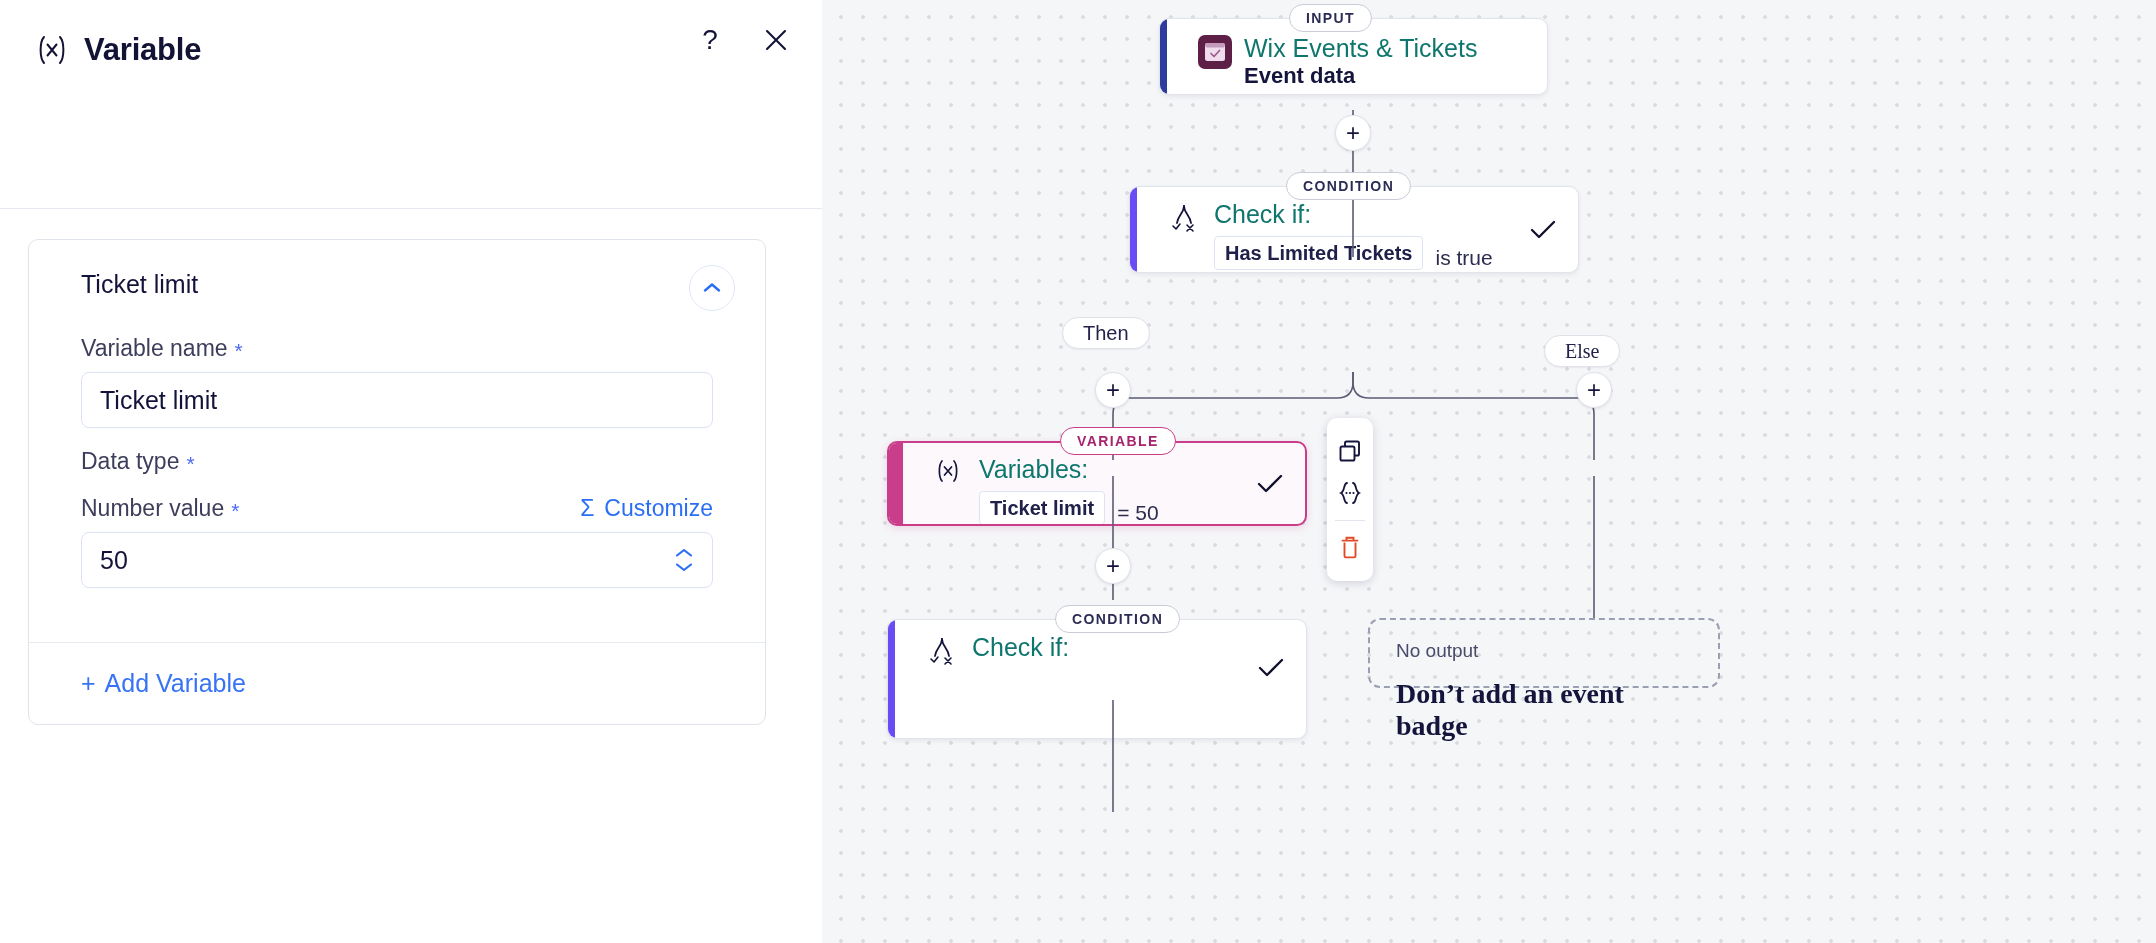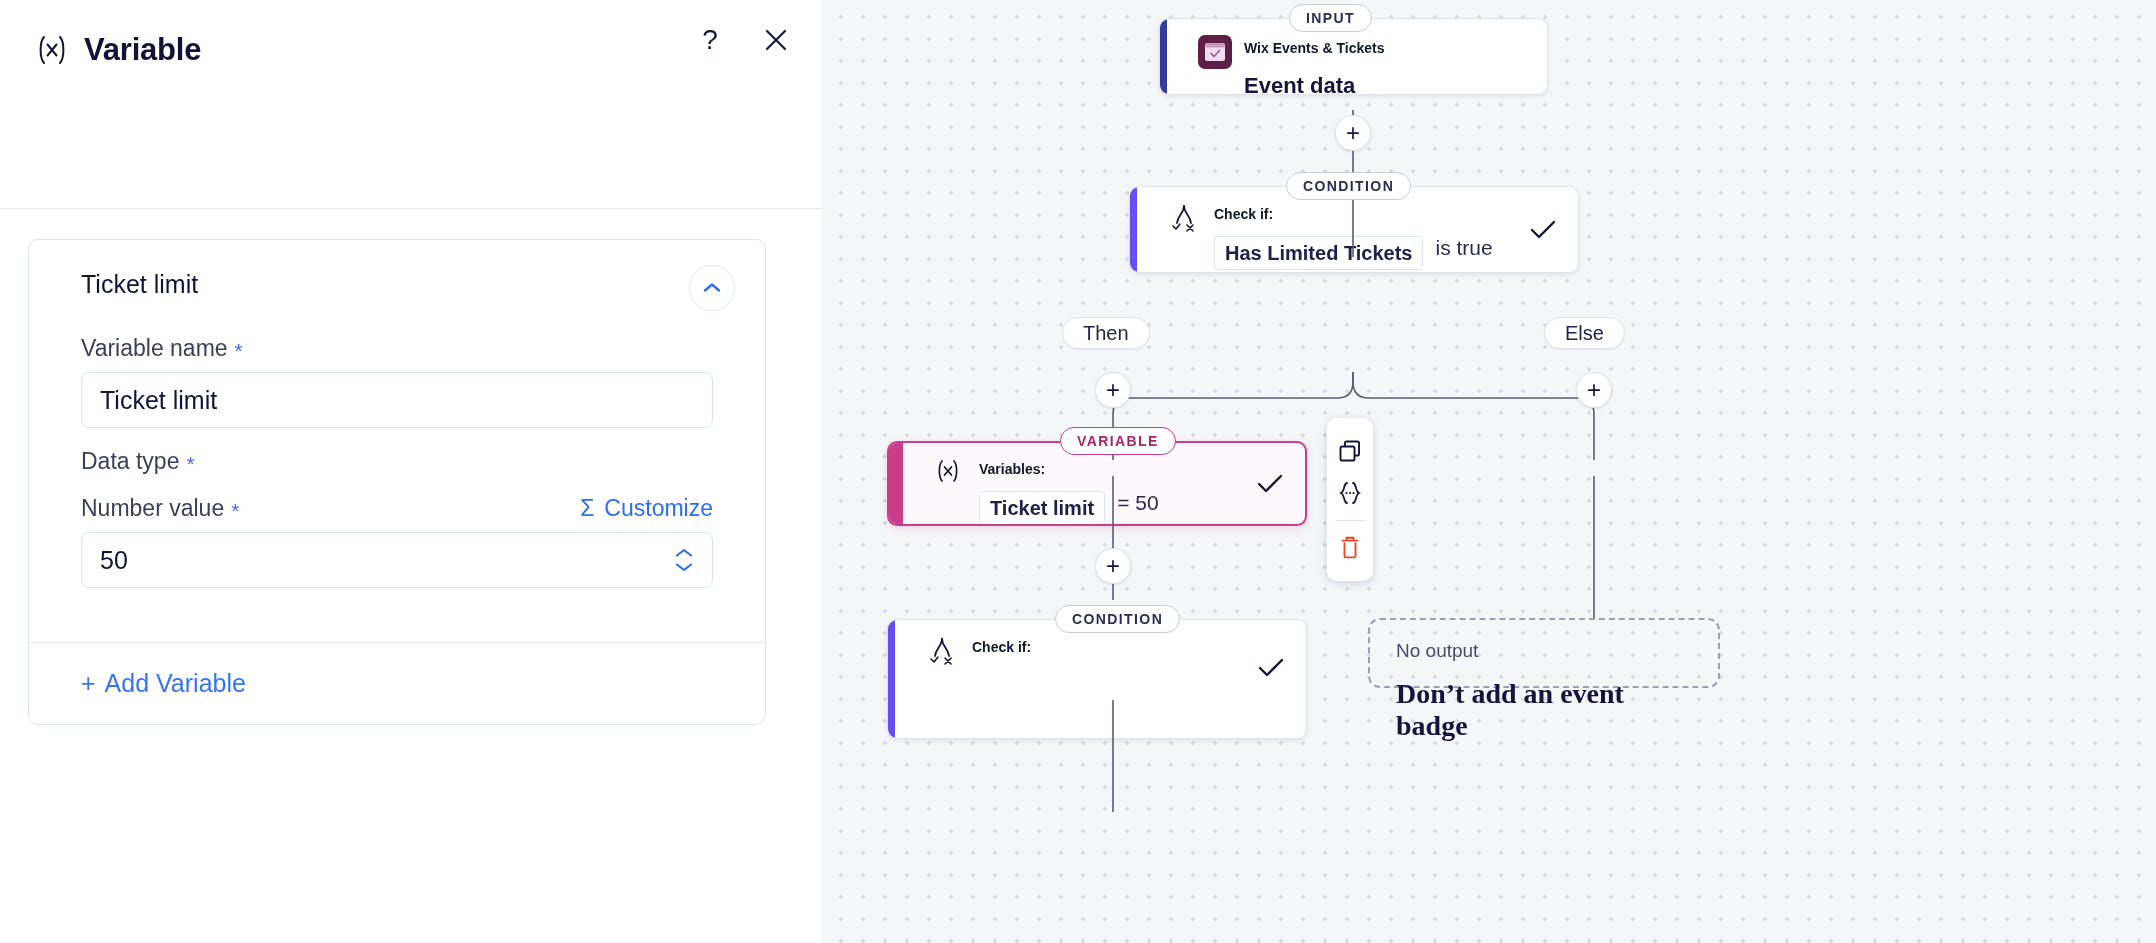--- a/index.html
+++ b/index.html
@@ -130,35 +130,35 @@
     height: 28px; padding: 0 16px;
     display: flex; align-items: center; justify-content: center;
     font-size: 14px; font-weight: bold; letter-spacing: 1.4px;
     color: #2b2b55;
     z-index: 6;
   }
   .node-inner { padding: 16px 24px 16px 38px; position: relative; height: 100%; }
   .node-row { display: flex; align-items: flex-start; }
   .node-ic { width: 46px; flex: 0 0 46px; display:flex; align-items:center; justify-content:flex-start; }
   .node-texts { padding-top: 1px; }
-  .node-sub { font-size: 14px; color: #0f172a; font-weight: 700; line-height: 24px;}
-  .node-main { font-size: 22px; color: #14143c; font-weight: bold; line-height: 28px; margin-top: 12px;}
+  .node-sub { font-size: 25px; color: #0f766e; font-weight: 400; line-height: 24px;}
+  .node-main { font-size: 22px; color: #14143c; font-weight: bold; line-height: 28px; margin-top: 2px;}
   .check-mark {
     position: absolute; right: 22px; top: 50%; transform: translateY(-50%);
     color: #10102e;
   }
   .token {
     display: inline-flex; align-items: center;
     border: 1px solid #dde3f2; background: #ffffff;
     border-radius: 4px; padding: 3px 10px;
     font-size: 20px; font-weight: bold; color: #20204a;
     line-height: 26px;
   }
   .tok-after { font-size: 21px; color: #2c2c4f; margin-left: 12px; font-weight: 400;}
-  .cond-line2 { display: flex; align-items: flex-start; margin-top: 10px; }
+  .cond-line2 { display: flex; align-items: flex-end; margin-top: 10px; }
 
   .plus-btn {
     position: absolute;
     width: 36px; height: 36px; border-radius: 50%;
     background: #ffffff; border: 1px solid #e0e2ea;
     box-shadow: 0 1px 3px rgba(20,20,60,.10);
     display: flex; align-items: center; justify-content: center;
     color: #13133a; font-size: 24px; line-height: 1;
     cursor: pointer; z-index: 5;
   }
@@ -353,21 +353,21 @@
         </div>
       </div>
       <span class="check-mark">
         <svg width="26" height="20" viewBox="0 0 26 20">
           <path d="M2 10 L9 17 L24 2" fill="none" stroke="#10102e" stroke-width="2.3" stroke-linecap="round" stroke-linejoin="round"></path>
         </svg>
       </span>
     </div>
 
     <div class="branch-label" style="left:240px; top:317px;">Then</div>
-    <div class="branch-label" style="left:722px; top:317px;">Else</div>
+    <div class="branch-label" style="left:722px; top:335px;font-family:Liberation Serif, serif;">Else</div>
 
     <div class="plus-btn" style="left:273px; top:372px;">+</div>
     <div class="plus-btn" style="left:754px; top:372px;">+</div>
 
     <div class="node-badge" style="left:238px; top:427px; border-color:#c93d8a; color:#a6246d;">VARIABLE</div>
     <div class="node" style="left:65px; top:441px; width:420px; height:85px; border:2px solid #c93d8a; background:#fdf8fb; box-shadow:0 2px 8px rgba(201,61,138,.18);">
       <div class="accent" style="background:#c93d8a; width:14px;"></div>
       <div class="node-inner" style="padding:13px 24px 13px 44px;">
         <div class="node-row">
           <span class="node-ic">

